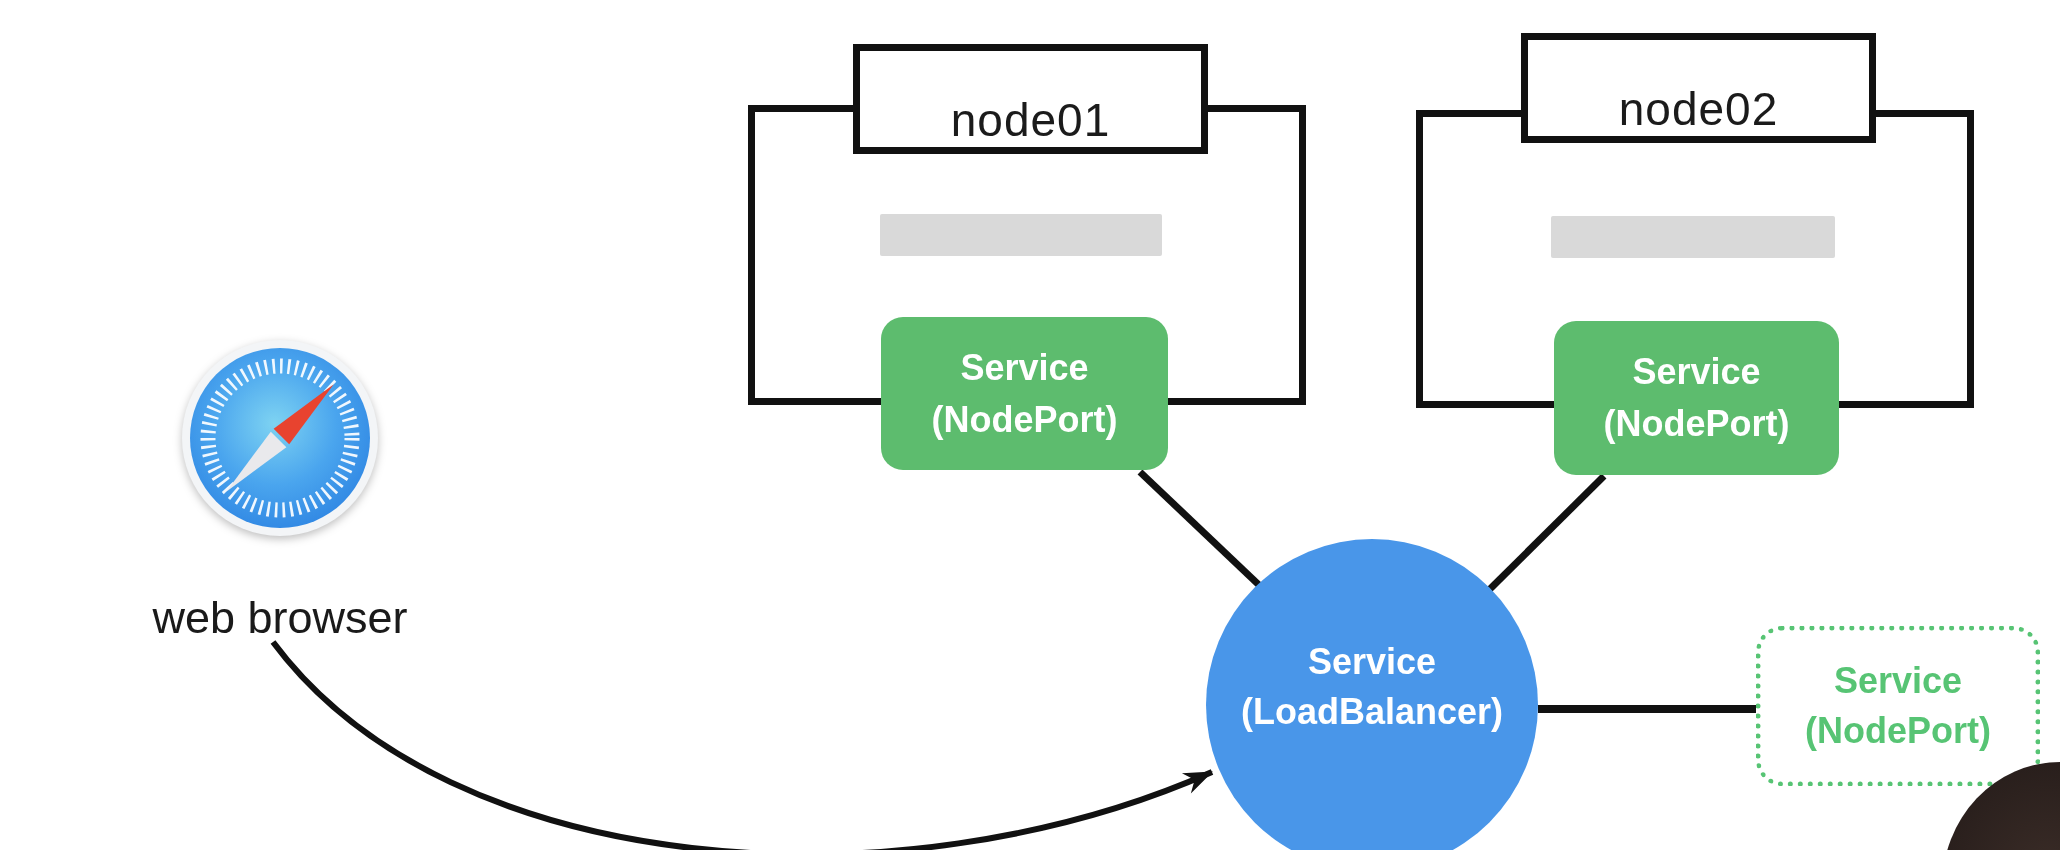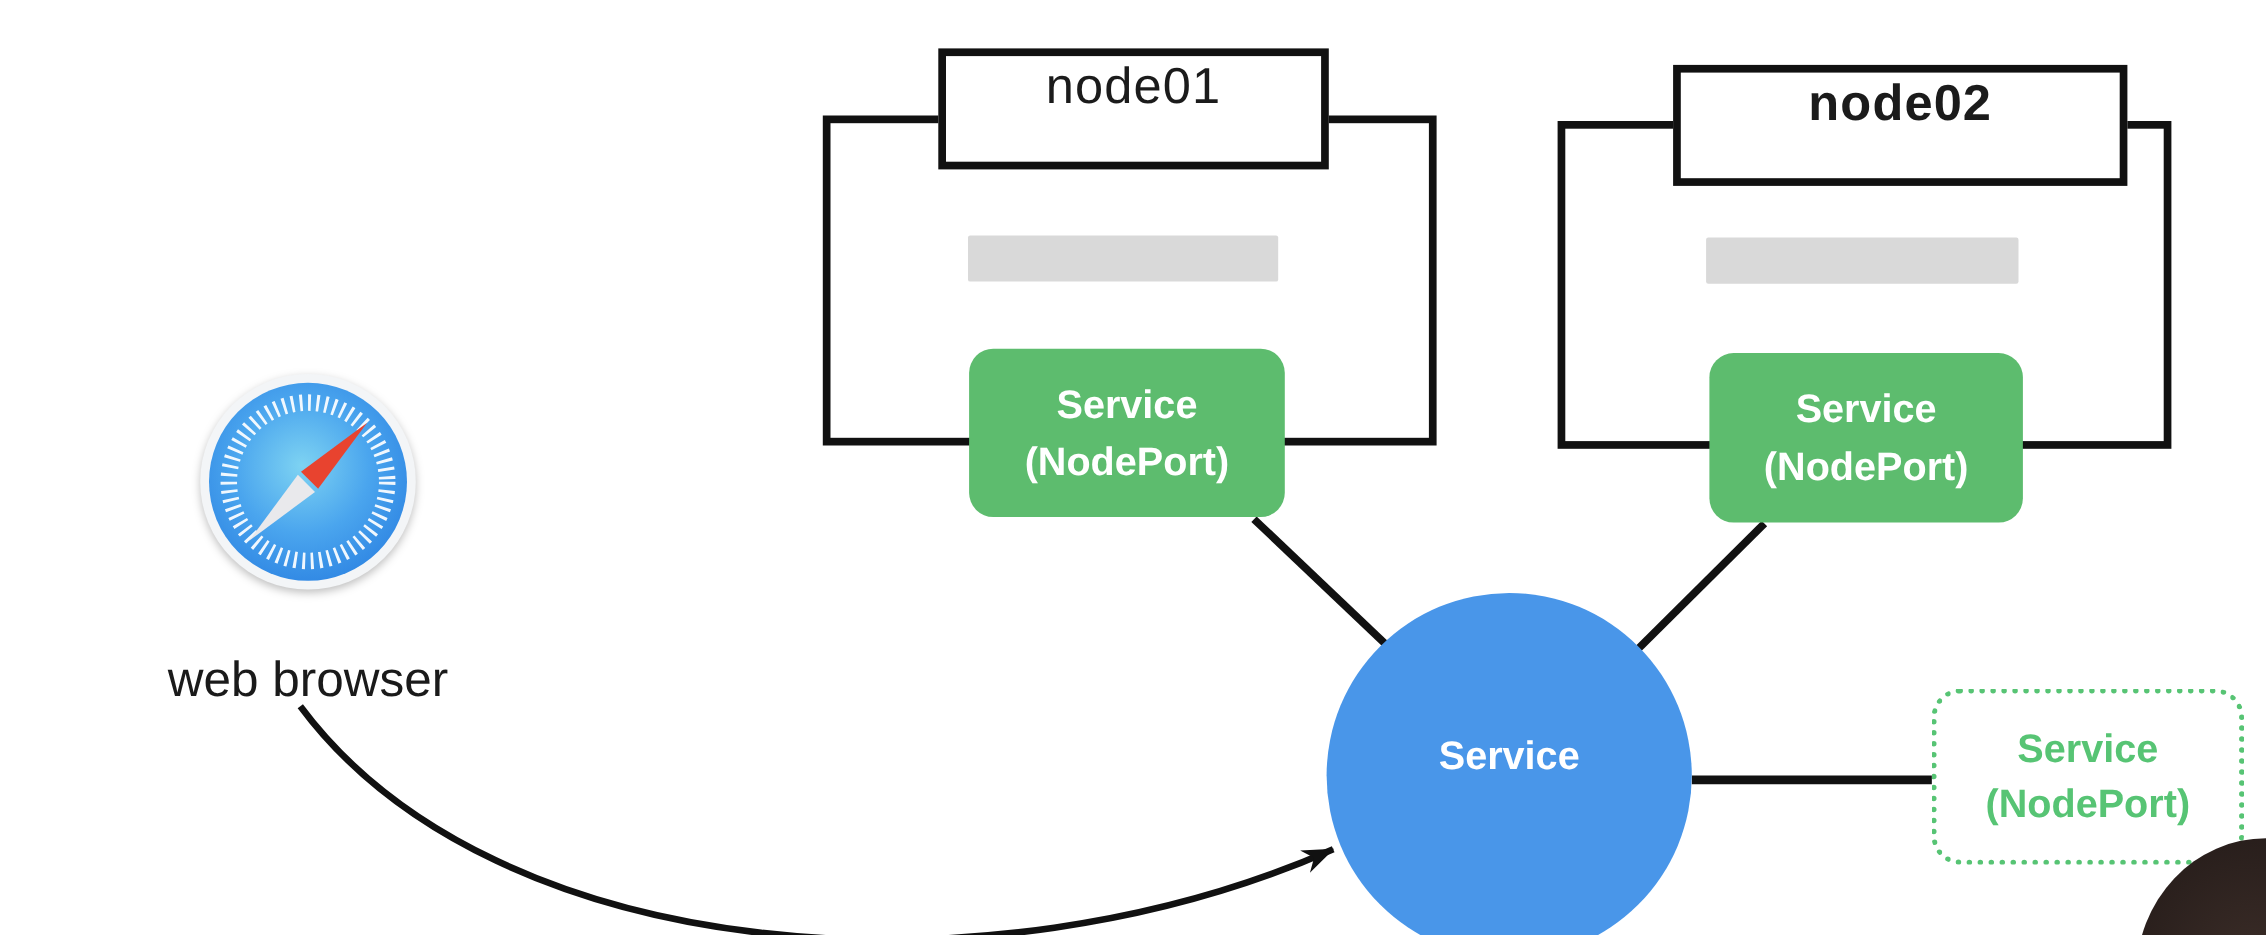--- a/index.html
+++ b/index.html
@@ -12,25 +12,25 @@
   .node-box{
     position:absolute;border:7px solid #111;background:transparent;
     box-sizing:border-box;z-index:1;
   }
   #node1-box{left:748px;top:105px;width:558px;height:300px;}
   #node2-box{left:1416px;top:110px;width:558px;height:298px;}
 
   .node-label{
     position:absolute;background:#ffffff;border:7px solid #111;
     box-sizing:border-box;z-index:3;
-    display:flex;align-items:flex-start;justify-content:center;
+    display:flex;align-items:flex-end;justify-content:center;
     font-size:46px;color:#1b1b1b;letter-spacing:1px;
   }
   #node1-label{left:853px;top:44px;width:355px;height:110px;}
-  #node2-label{left:1521px;top:59px;width:413px;height:110px;font-weight:bold;}
+  #node2-label{left:1521px;top:33px;width:355px;height:110px;}
 
   .pod-bar{
     position:absolute;background:#d9d9d9;z-index:2;border-radius:2px;
   }
   #pod-bar-1{left:880px;top:214px;width:282px;height:42px;}
   #pod-bar-2{left:1551px;top:216px;width:284px;height:42px;}
 
   
   .svc-green{
     position:absolute;background:#5dbc6e;border-radius:22px;z-index:5;
@@ -108,20 +108,21 @@
   <span>node02</span>
 </div>
 <div class="pod-bar" id="pod-bar-2"></div>
 <div class="svc-green" id="svc-nodeport-2">
   <span>Service</span>
   <span>(NodePort)</span>
 </div>
 
 <div id="svc-loadbalancer">
   <span>Service</span>
+  <span>(LoadBalancer)</span>
 </div>
 
 <div id="svc-external">
   <span>Service</span>
   <span>(NodePort)</span>
 </div>
 
 <div id="browser-icon">
   <svg width="200" height="200" viewBox="0 0 200 200">
     <defs>

